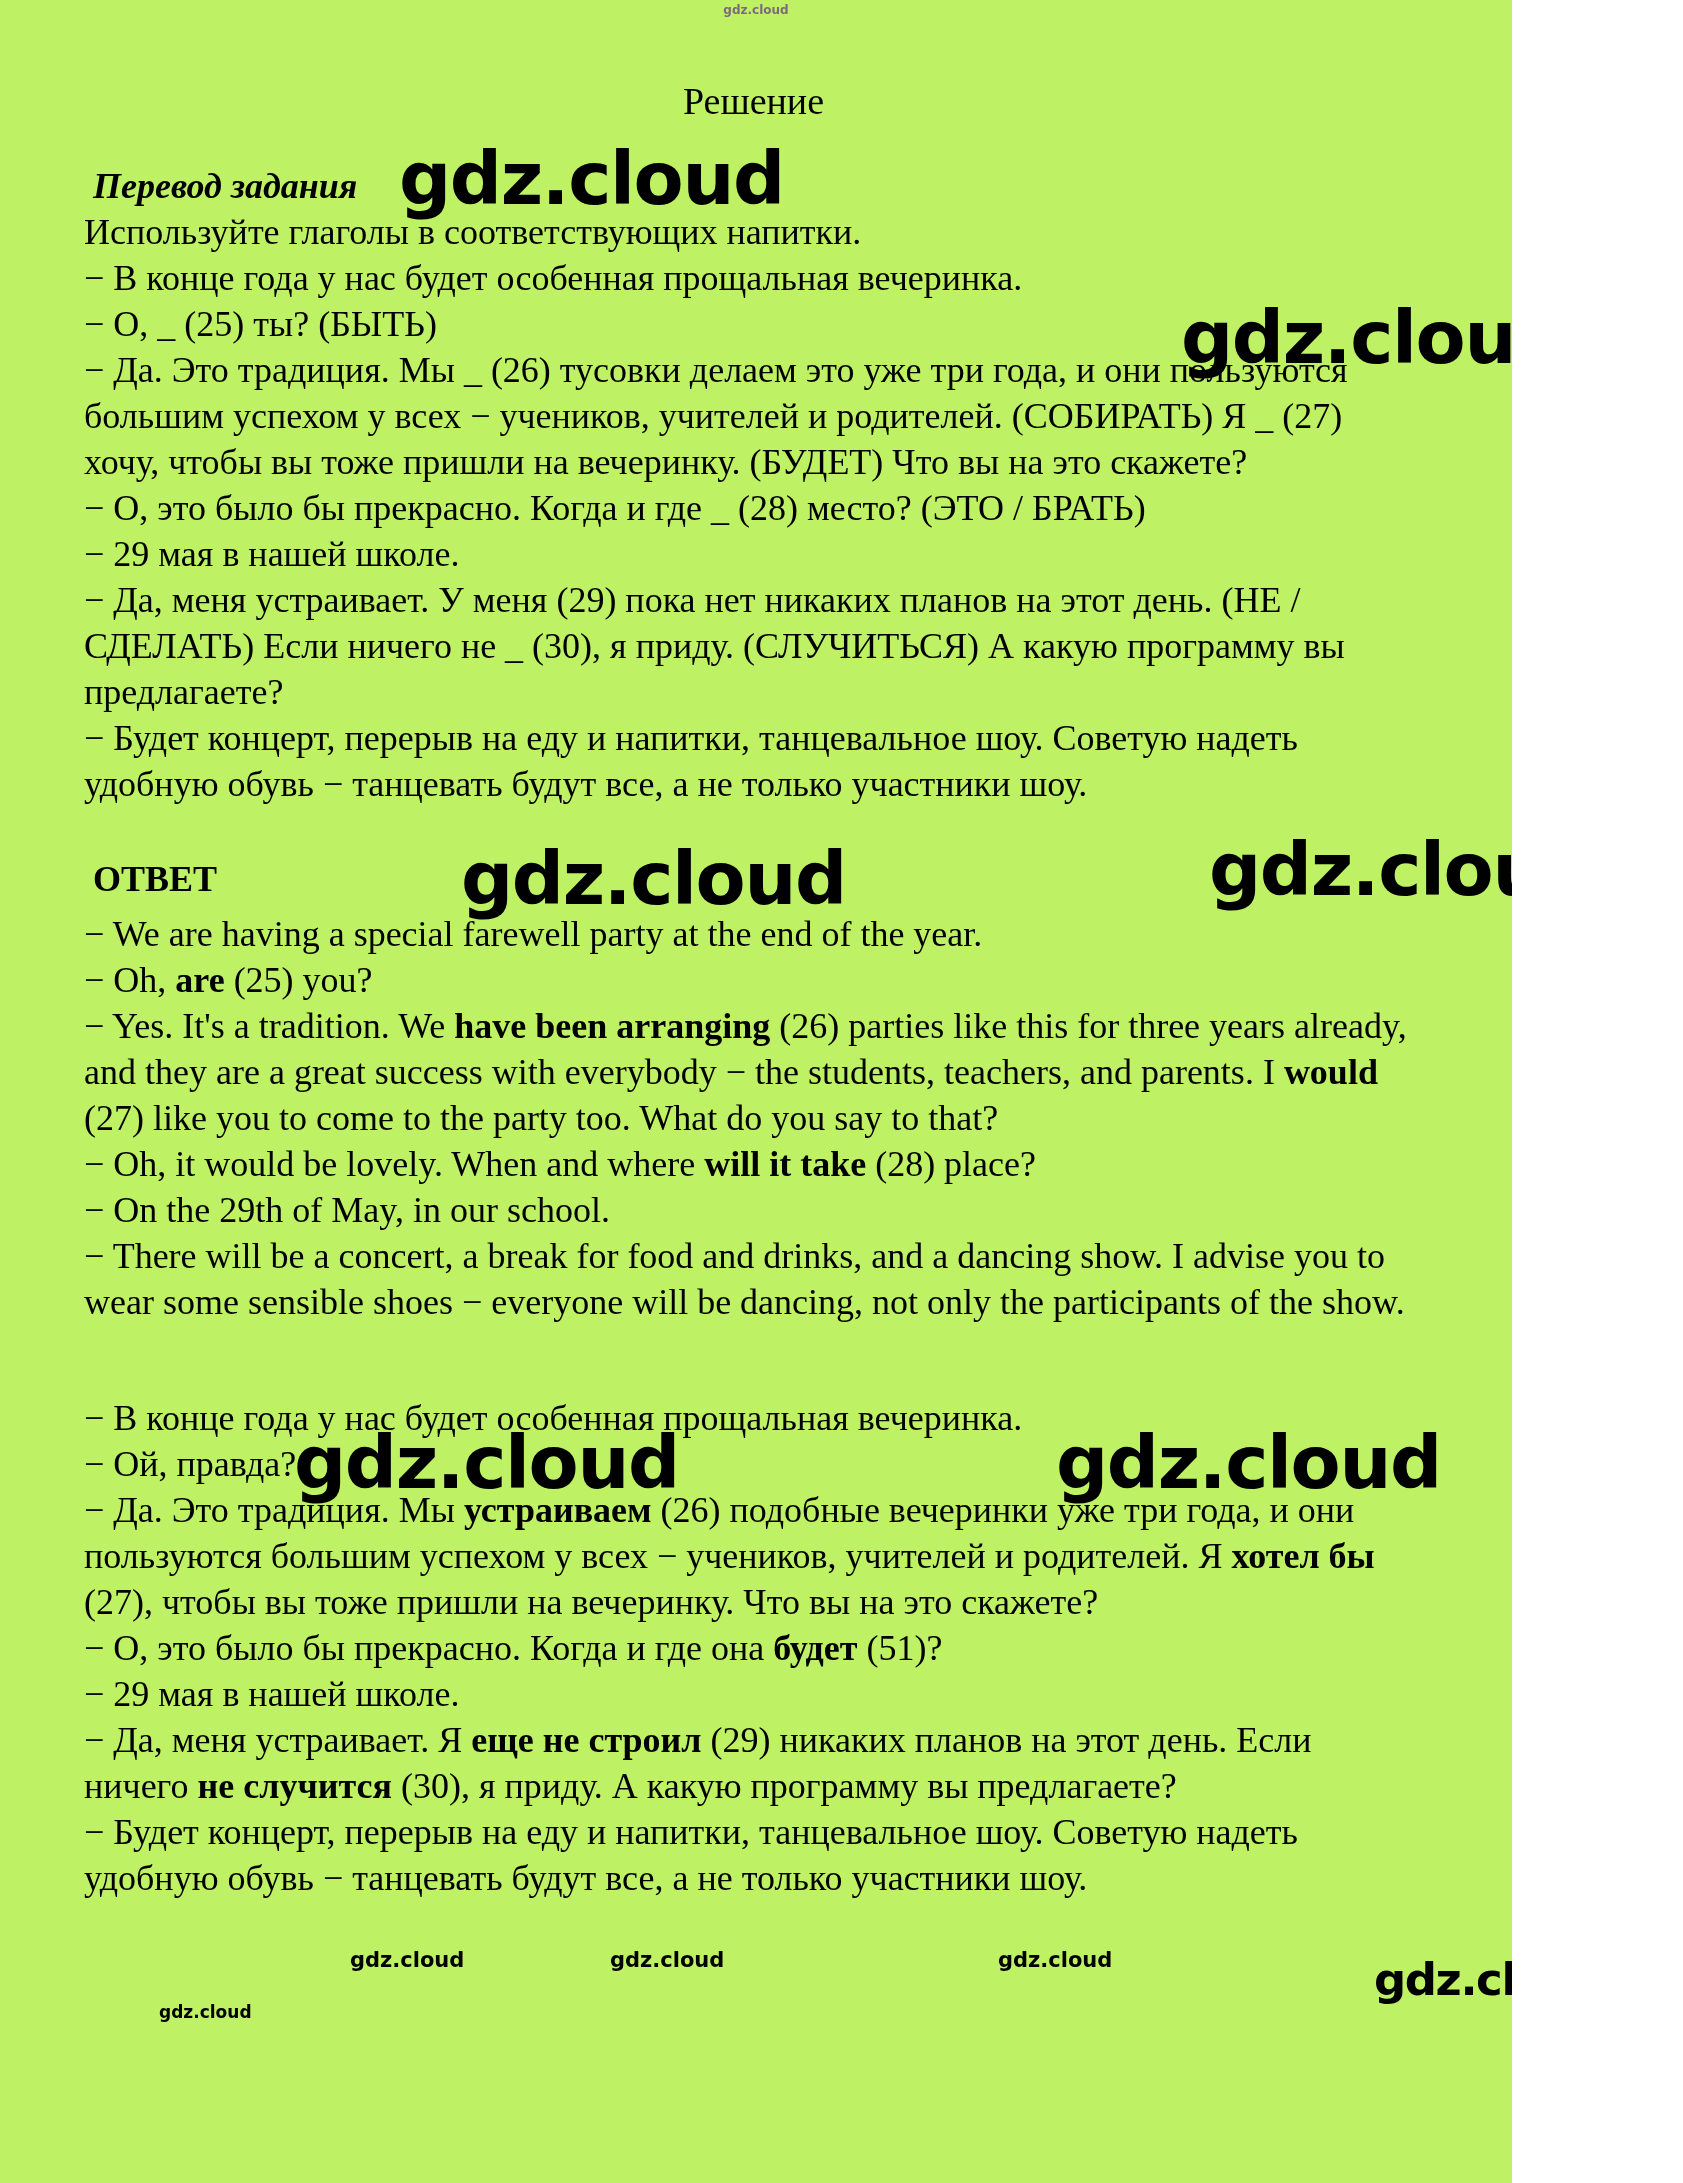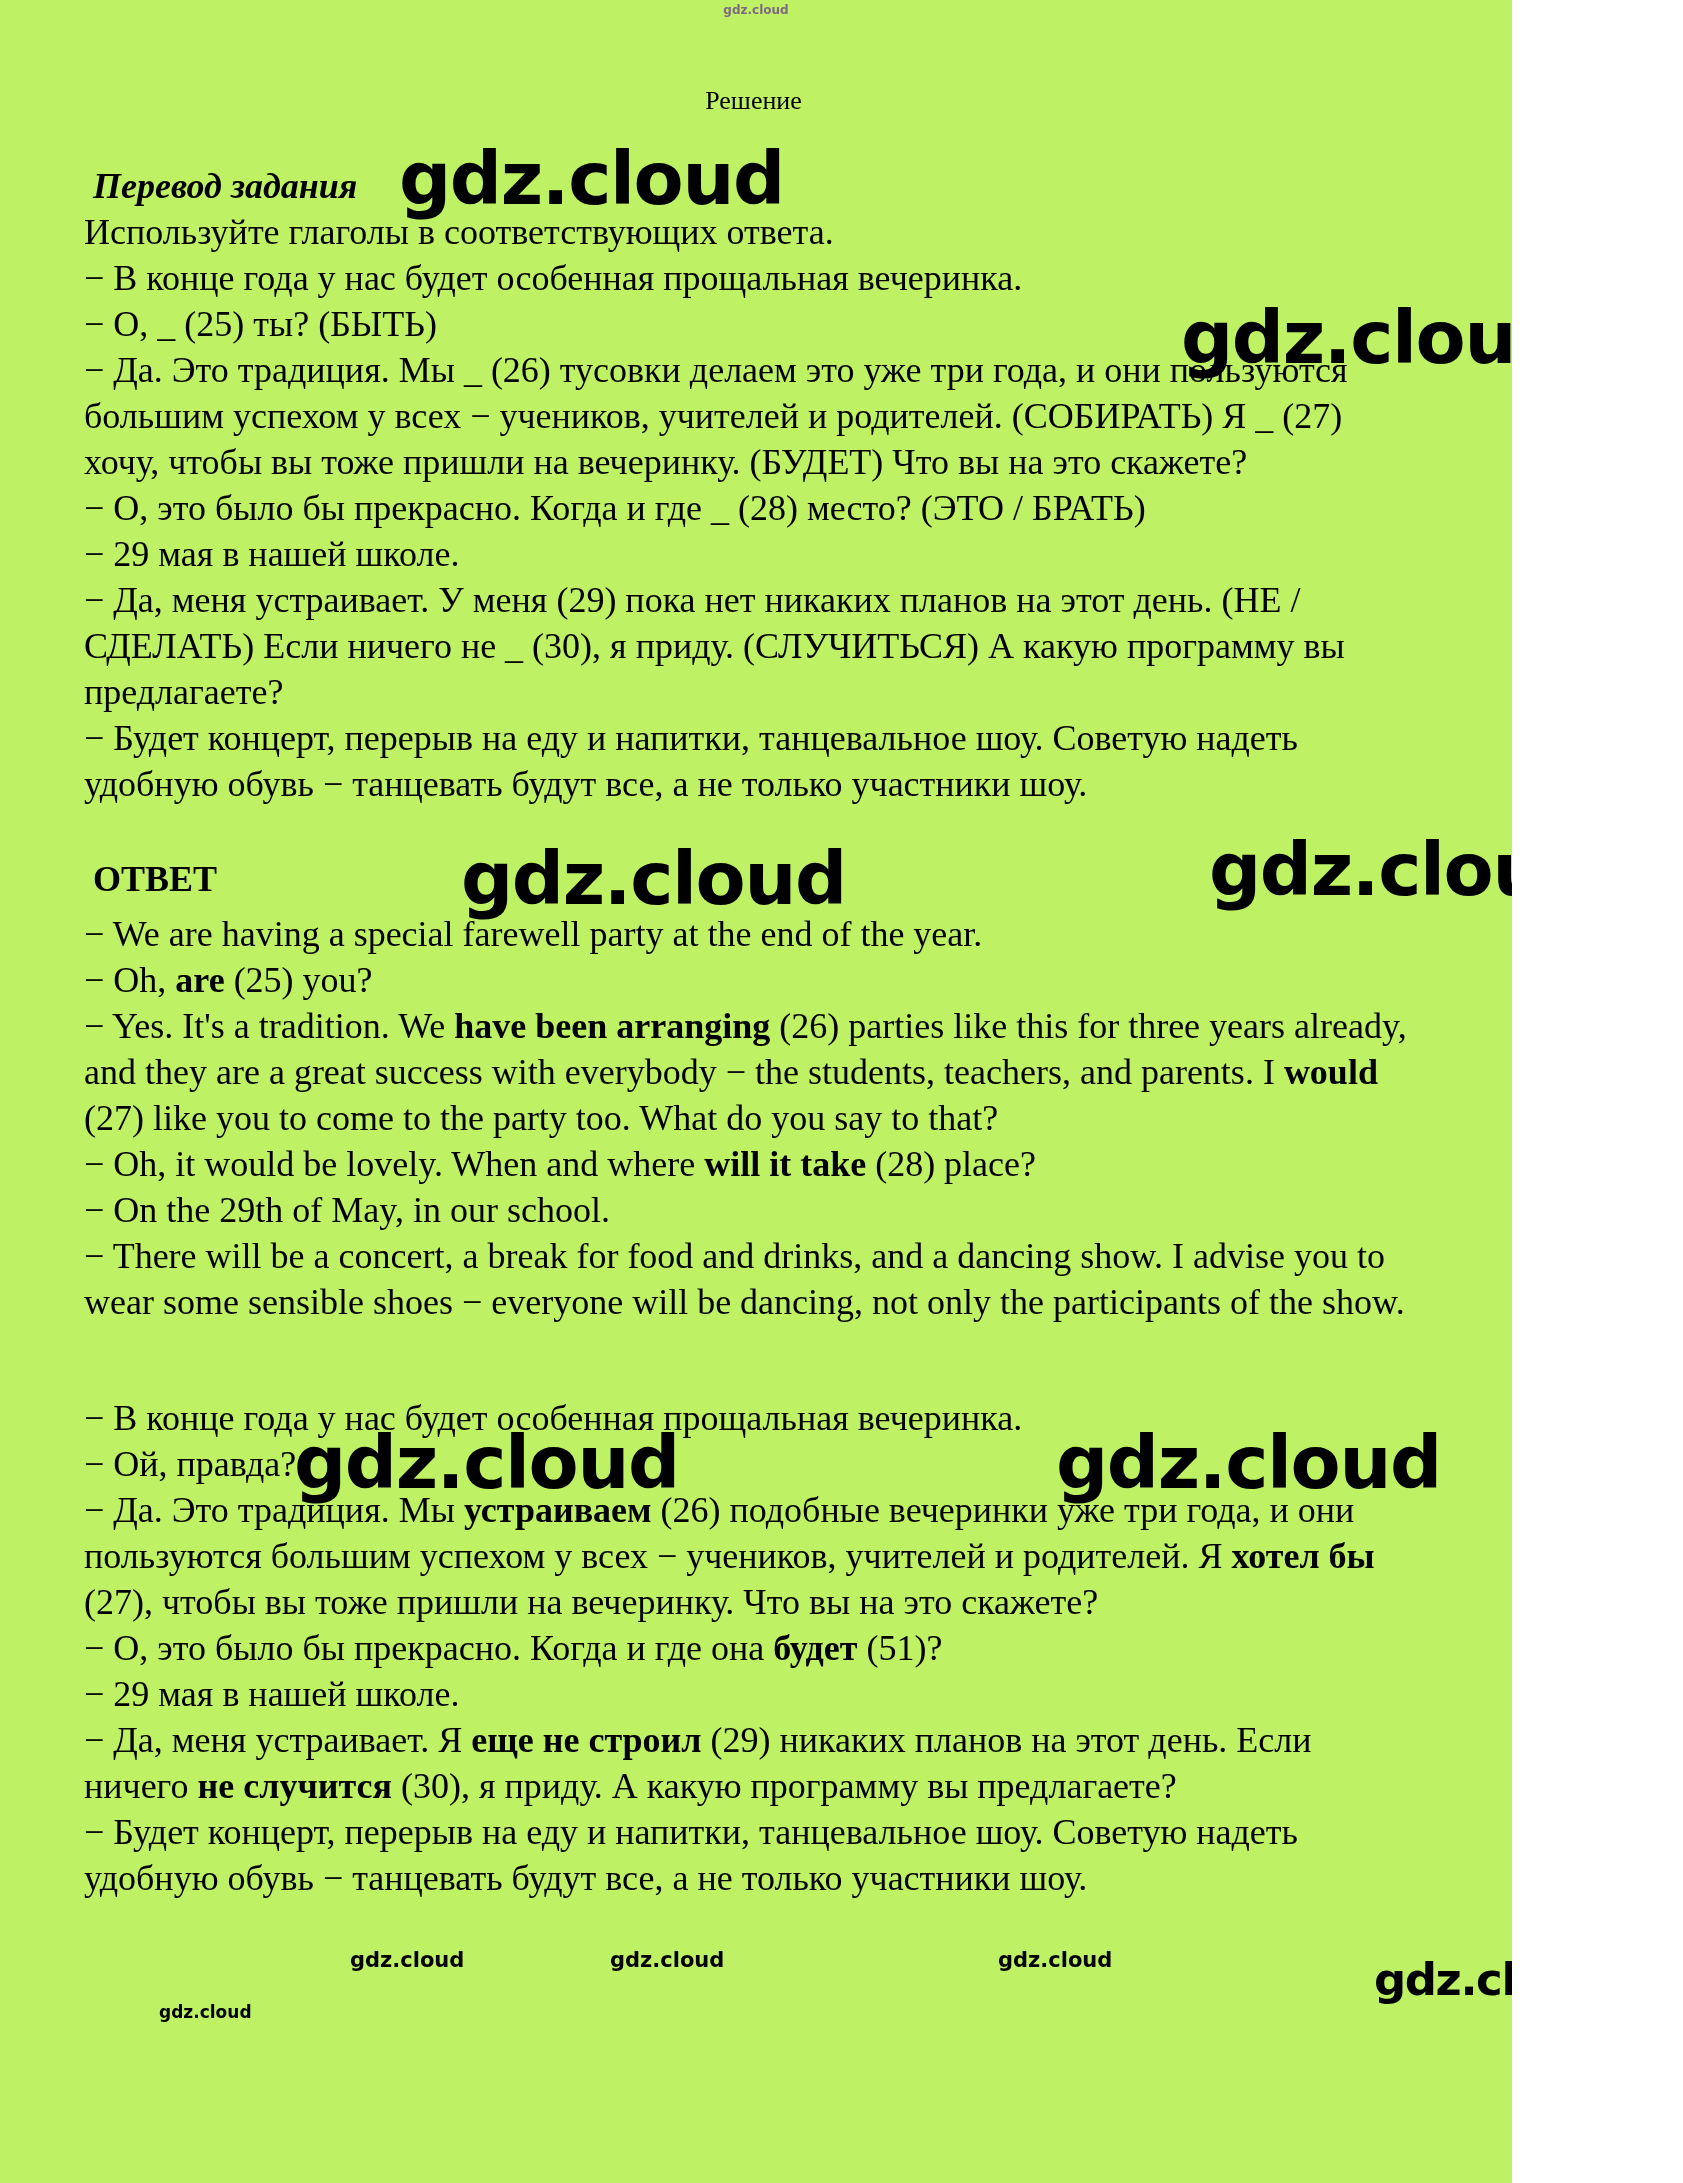--- a/index.html
+++ b/index.html
@@ -6,21 +6,21 @@
   .page {
     position:relative;
     width:1512px; height:2183px;
     box-sizing:border-box;
     padding:78px 89px 0 84px;
     font-family:"Liberation Serif", serif;
     font-size:36px; line-height:46px;
     color:#000; background:#bef264;
     overflow:hidden;
   }
-  h1.title { font-size:26px; font-weight:normal; text-align:center; margin:0 0 39px 0; line-height:46px; }
+  h1.title { font-size:38px; font-weight:normal; text-align:center; margin:0 0 39px 0; line-height:46px; }
   h2 { font-size:36px; margin:9px; line-height:46px; }
   .h-italic { font-style:italic; font-weight:bold; }
   .h-caps { font-weight:bold; }
   section { margin:0; }
   .sec-answer { margin-top:49px; }
   .sec-trans2 { margin-top:70px; }
   .paras p { margin:0; }
   .b { font-weight:bold; }
   .heading-row { position:relative; height:46px; }
   .wm {
@@ -47,21 +47,21 @@
   <span class="wm wm-top">gdz.cloud</span>
 
   <h1 class="title">Решение</h1>
 
   <section>
     <div class="heading-row">
       <h2 class="h-italic">Перевод задания</h2>
       <span class="wm wm-inline">gdz.cloud</span>
     </div>
     <div class="paras">
-        <p><span>Используйте глаголы в соответствующих ответа.</span></p>
+        <p><span>Используйте глаголы в соответствующих напитки.</span></p>
         <p><span>− В конце года у нас будет особенная прощальная вечеринка.</span></p>
         <p><span>− О, _ (25) ты? (БЫТЬ)</span></p>
         <p><span>− Да. Это традиция. Мы _ (26) тусовки делаем это уже три года, и они пользуются большим успехом у всех − учеников, учителей и родителей. (СОБИРАТЬ) Я _ (27) хочу, чтобы вы тоже пришли на вечеринку. (БУДЕТ) Что вы на это скажете?</span></p>
         <p><span>− О, это было бы прекрасно. Когда и где _ (28) место? (ЭТО / БРАТЬ)</span></p>
         <p><span>− 29 мая в нашей школе.</span></p>
         <p><span>− Да, меня устраивает. У меня (29) пока нет никаких планов на этот день. (НЕ / СДЕЛАТЬ) Если ничего не _ (30), я приду. (СЛУЧИТЬСЯ) А какую программу вы предлагаете?</span></p>
         <p><span>− Будет концерт, перерыв на еду и напитки, танцевальное шоу. Советую надеть удобную обувь − танцевать будут все, а не только участники шоу.</span></p>
       </div>
   </section>
 

